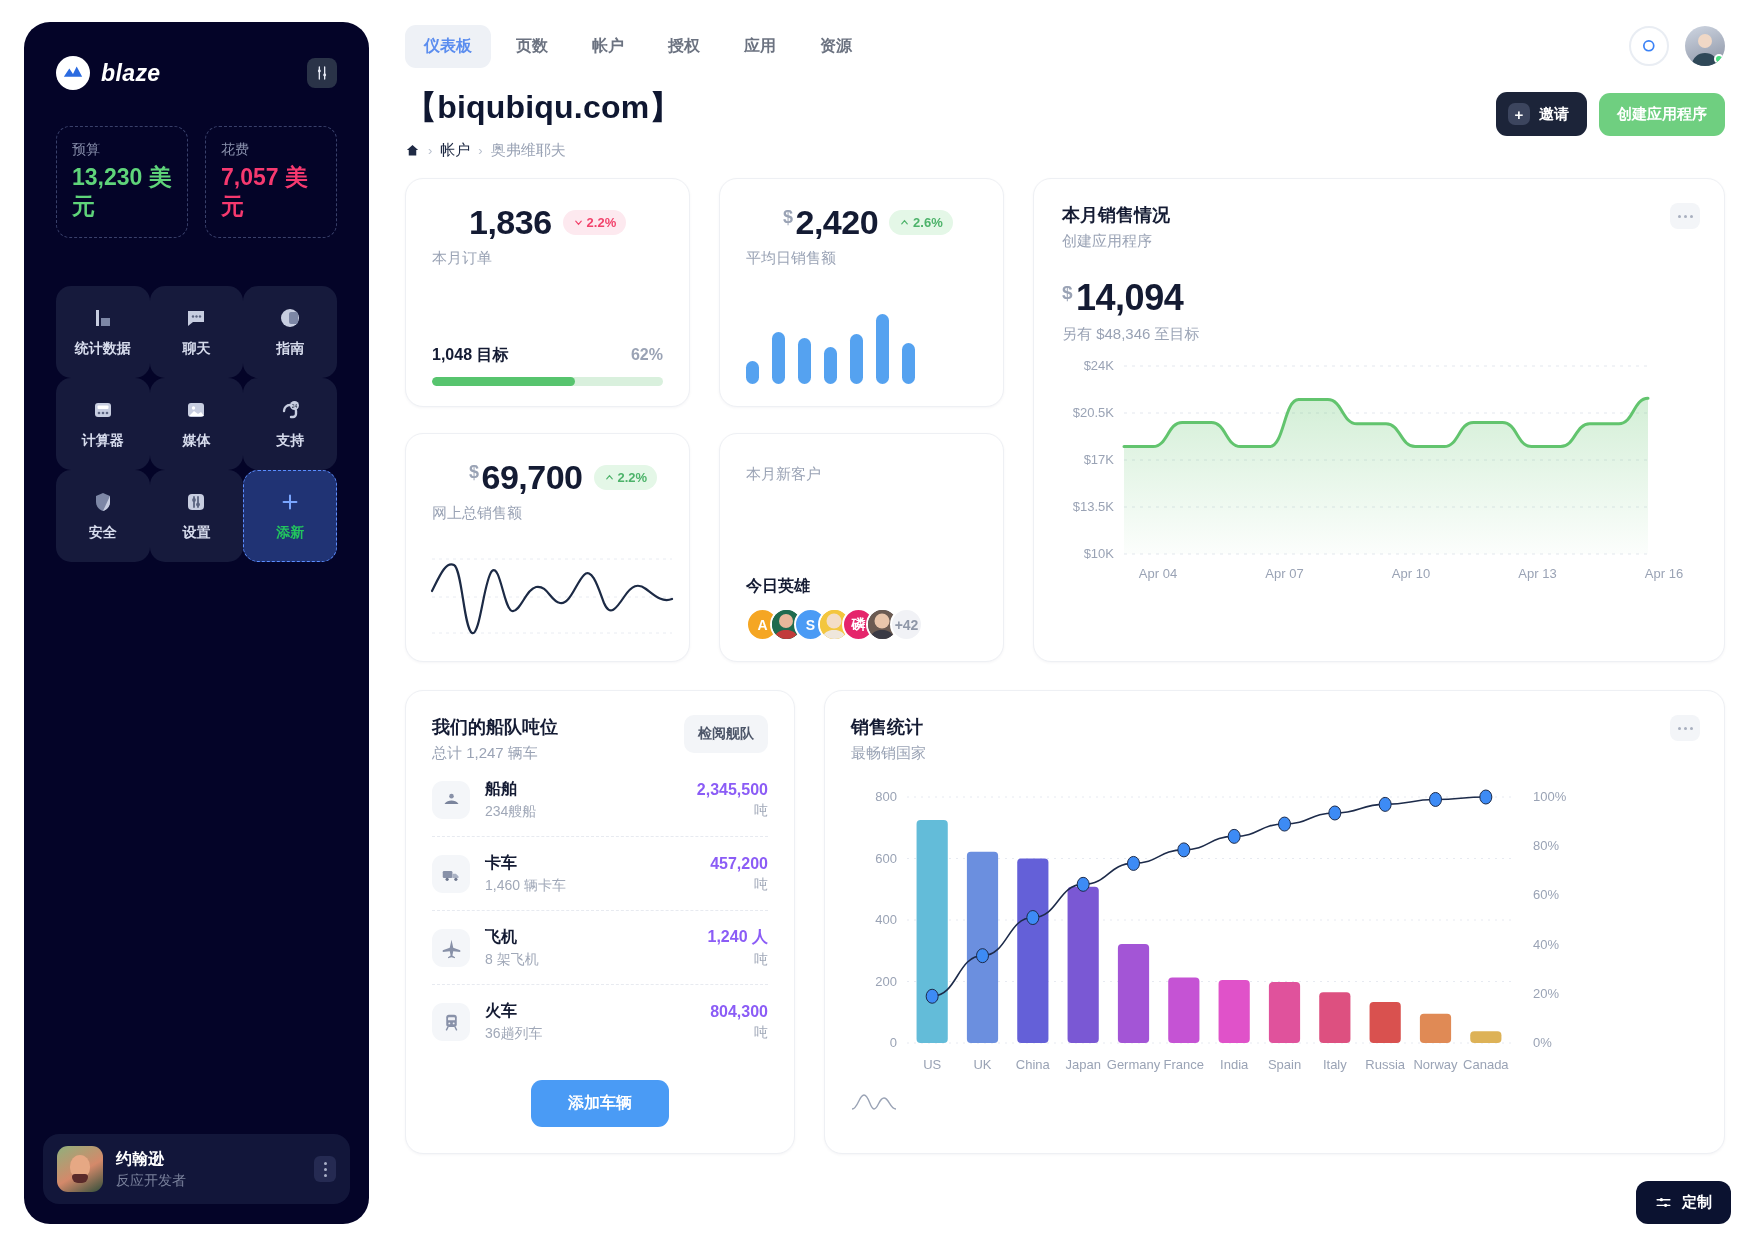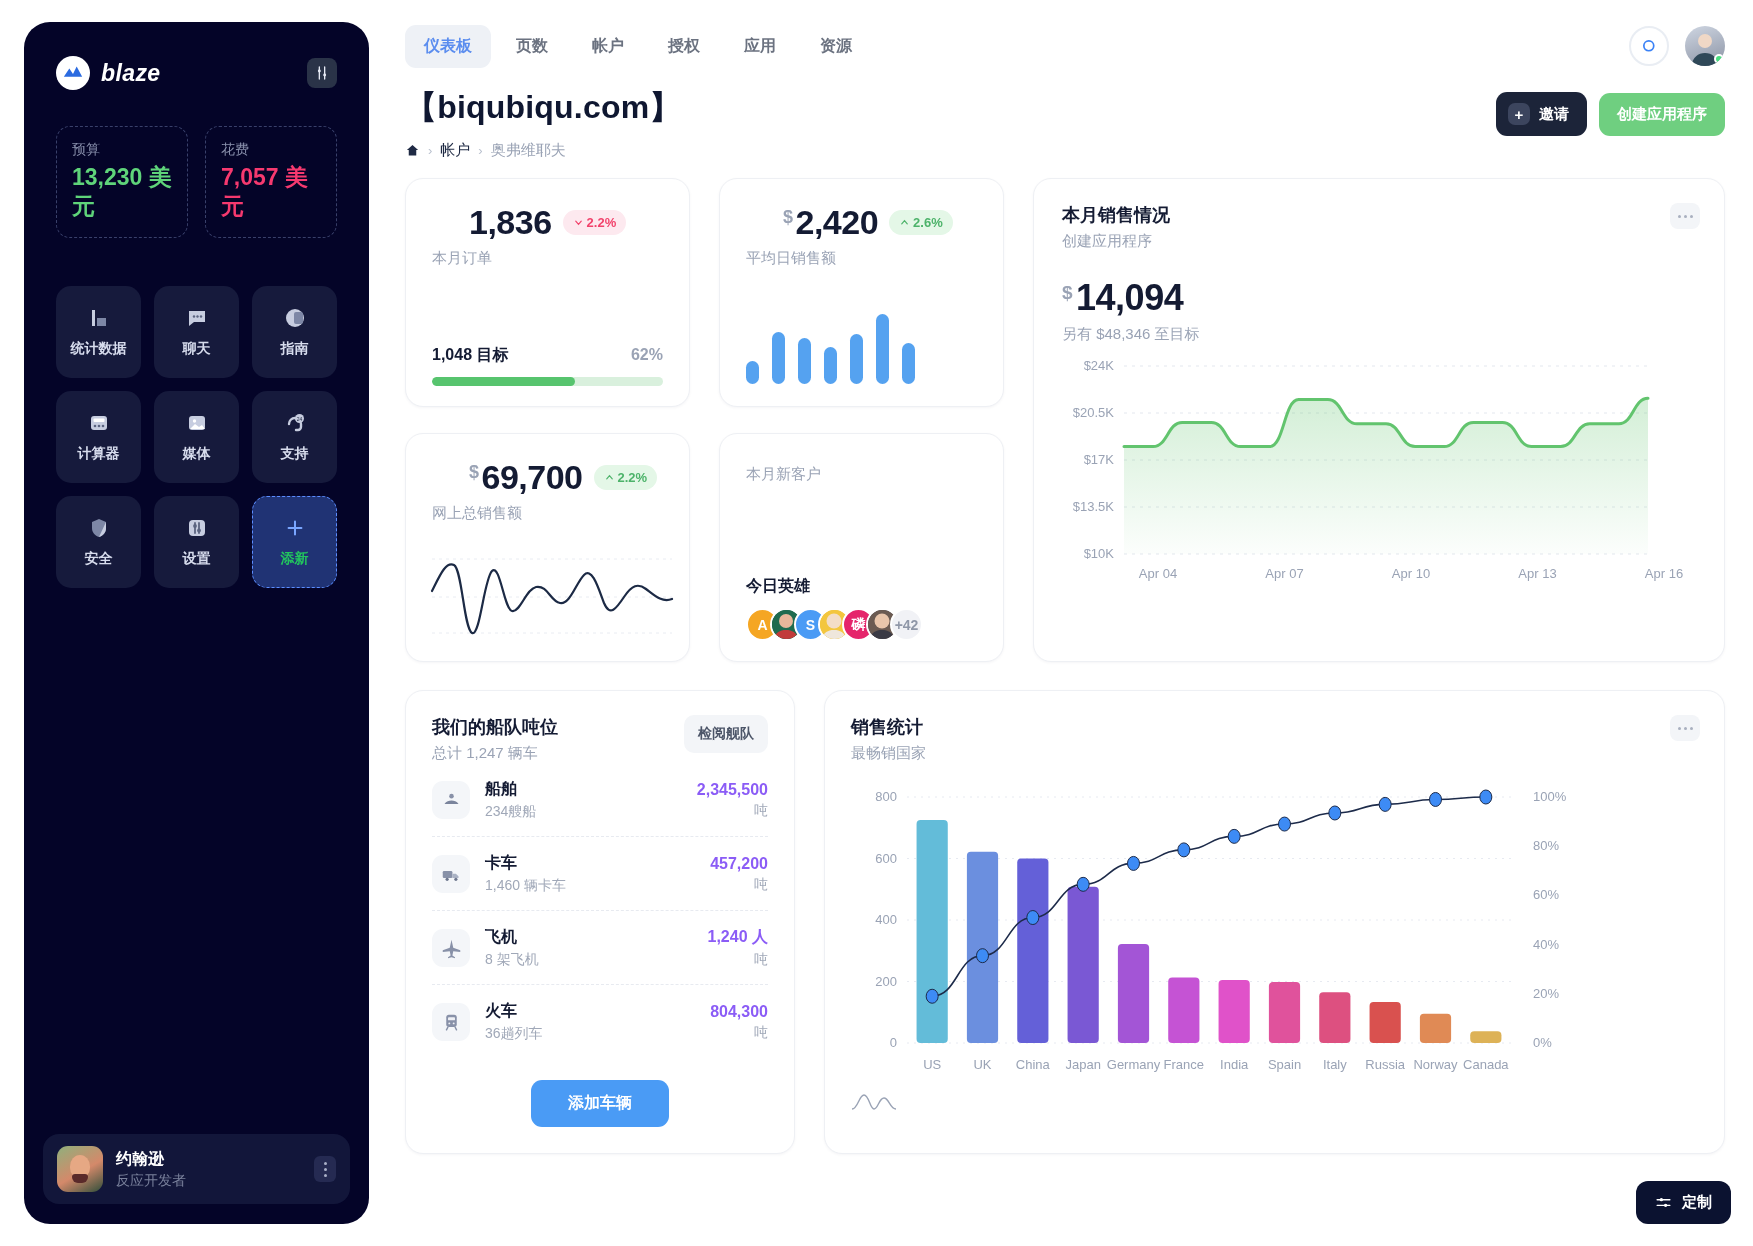--- a/index.html
+++ b/index.html
@@ -24,21 +24,21 @@
   .sb-tool { width: 30px; height: 30px; border-radius: 8px; background:#2a3348;
     display:flex;align-items:center;justify-content:center; }
 
   .budget-row { display:flex; gap: 17px; padding: 36px 32px 0 32px; }
   .budget-card { flex:1; border: 1px dashed #39406a; border-radius: 14px; padding: 14px 14px 16px 15px; min-height: 96px; }
   .budget-label { color:#8a91ad; font-size: 14px; margin-bottom: 4px; }
   .budget-val { font-size: 23px; font-weight: 700; line-height: 1.25; }
   .budget-val.green { color:#5fd47a; }
   .budget-val.pink  { color:#f6396f; }
 
-  .grid-nav { display:grid; grid-template-columns: repeat(3, 1fr); gap: 13px; padding: 48px 32px 0 32px; }
+  .grid-nav { display:grid; grid-template-columns: repeat(3, 1fr); padding: 48px 32px 0 32px; }
   .nav-tile { background:#161a3c; border-radius: 15px; height: 92px;
     display:flex; flex-direction:column; align-items:center; justify-content:center; gap: 9px; }
   .nav-tile.add { background:#203374; border: 1px dashed #5b8dff; }
   .nav-label { color:#d7dced; font-size: 14px; font-weight: 700; }
   .nav-tile.add .nav-label { color:#22c55e; }
   .tile-ico { width: 26px; height: 26px; display:flex; align-items:center; justify-content:center; }
 
   .sb-user { position: absolute; left: 19px; right: 19px; bottom: 20px;
     background:#12163a; border-radius: 16px; padding: 12px 14px;
     display:flex; align-items:center; gap: 13px; }

